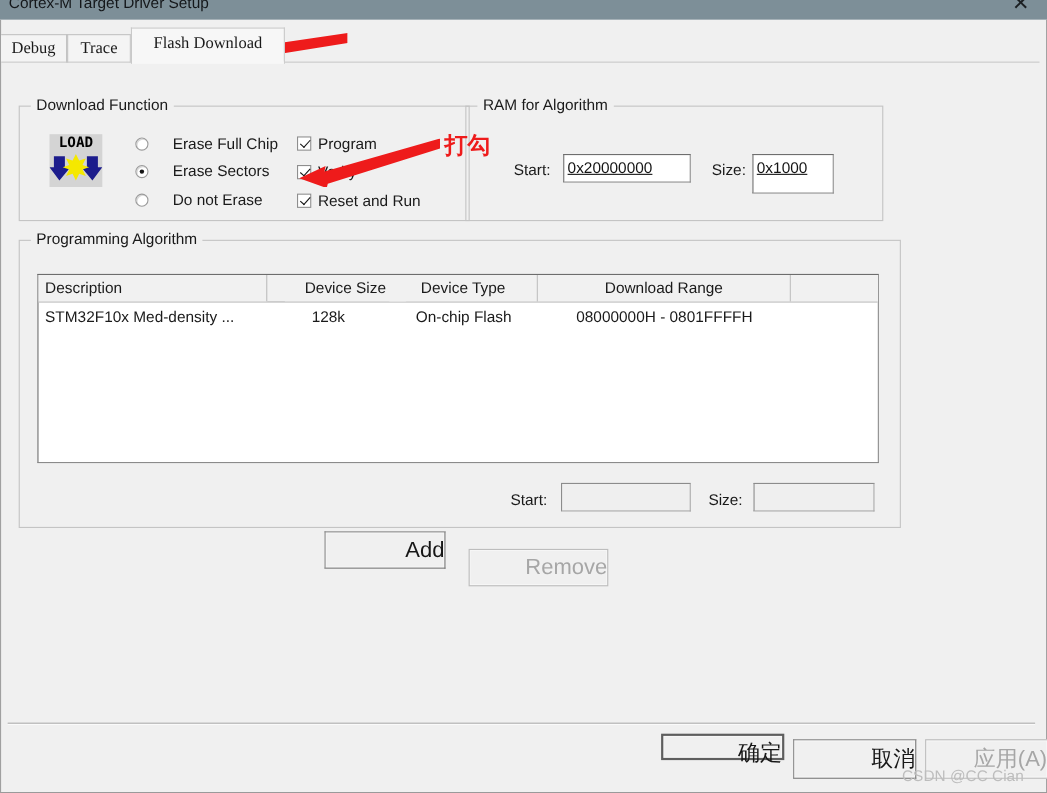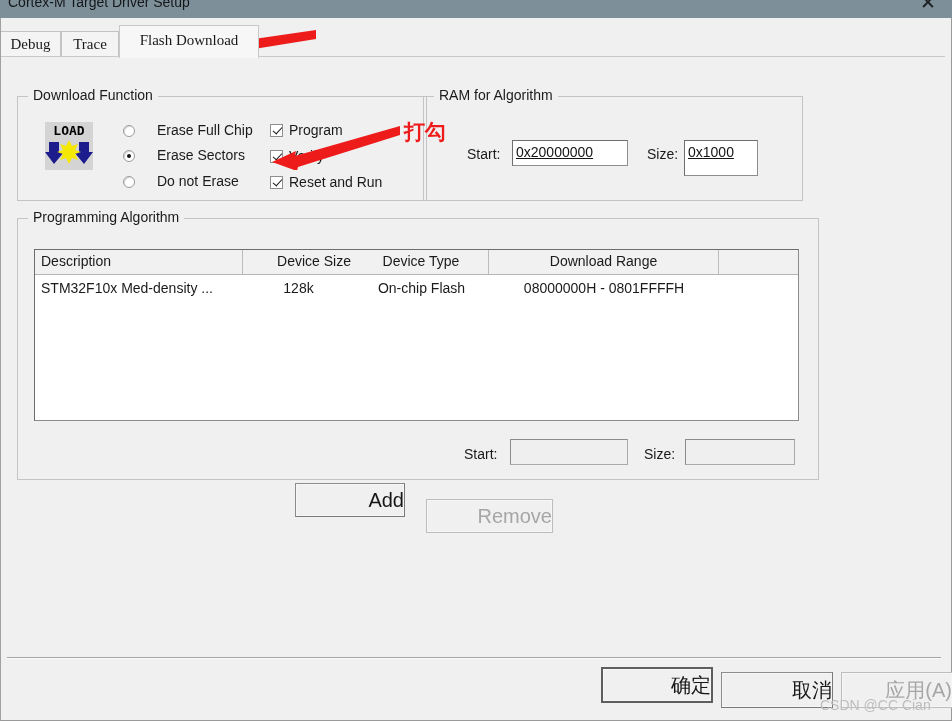--- a/index.html
+++ b/index.html
@@ -452,21 +452,21 @@
     <div class="field-label" style="left:463px; top:428px;">Start:</div>
     <div class="textbox disabled" style="left:509px; top:421px; width:118px; height:26px;"></div>
     <div class="field-label" style="left:643px; top:428px;">Size:</div>
     <div class="textbox disabled" style="left:684px; top:421px; width:110px; height:26px;"></div>
 
     <div class="btn" style="left:294px; top:465px; width:110px; height:34px; line-height:32px;">Add</div>
     <div class="btn disabled" style="left:425px; top:481px; width:127px; height:34px; line-height:32px;">Remove</div>
 
     <div id="bottom-sep"></div>
 
-    <div class="btn default" style="left:600px; top:649px; width:112px; height:36px; line-height:32px;">确定</div>
+    <div class="btn default" style="left:600px; top:649px; width:112px; height:24px; line-height:32px;">确定</div>
     <div class="btn" style="left:720px; top:654px; width:112px; height:36px; line-height:34px;">取消</div>
     <div class="btn disabled" style="left:840px; top:654px; width:112px; height:36px; line-height:34px;">应用(A)</div>
   </div>
 
   <svg class="anno-svg" style="left:226px; top:28px; width:90px; height:34px;" viewBox="0 0 90 34">
     <polygon points="0,17 22,6 22,12 90,2 90,11 22,22 22,28" fill="#ee1b1b"></polygon>
   </svg>
 
   <svg class="anno-svg" style="left:272px; top:126px; width:128px; height:44px;" viewBox="0 0 128 44">
     <polygon points="0,36 24,25 23,30 128,0 128,9 26,41 25,45" fill="#ee1b1b"></polygon>

